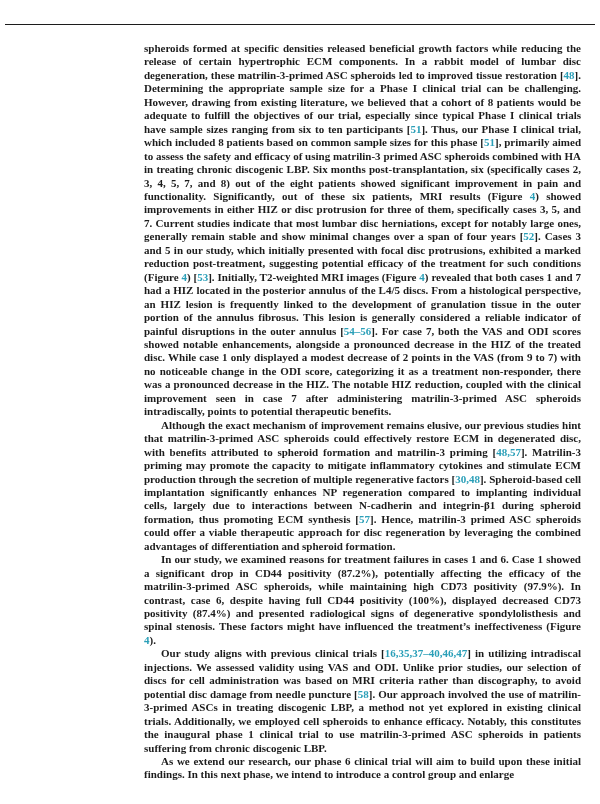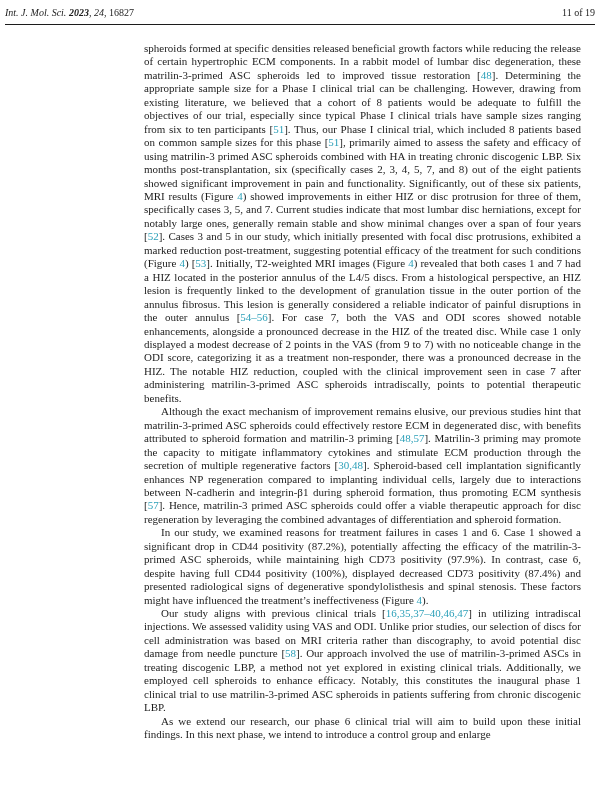--- a/index.html
+++ b/index.html
@@ -44,36 +44,33 @@
     left: 144px;
     width: 437px;
     height: 758px;
     overflow: hidden;
   }
   .para {
     margin: 0;
     font-size: 11px;
     line-height: 13.45px;
     text-align: justify;
+    font-weight: bold;
   }
   .para.indent { text-indent: 17px; }
   .ref {
     color: var(--link, #2a9fb8);
     text-decoration: none;
     cursor: pointer;
   }
 </style>
 </head>
 <body>
 
 <div class="page">
-  <div class="header">
-    <span class="journal-citation"><span class="">Int. J. Mol. Sci. </span><span class="bd">2023</span><span class="rm">, </span><span class="">24</span><span class="rm">, 16827</span></span>
-    <span class="page-number">11 of 19</span>
-  </div>
   <hr class="header-rule">
   <div class="article-body">
       <p class="para"><span>spheroids formed at specific densities released beneficial growth factors while reducing the release of certain hypertrophic ECM components. In a rabbit model of lumbar disc degeneration, these matrilin-3-primed ASC spheroids led to improved tissue restoration [</span><a class="ref">48</a><span>]. Determining the appropriate sample size for a Phase I clinical trial can be challenging. However, drawing from existing literature, we believed that a cohort of 8 patients would be adequate to fulfill the objectives of our trial, especially since typical Phase I clinical trials have sample sizes ranging from six to ten participants [</span><a class="ref">51</a><span>]. Thus, our Phase I clinical trial, which included 8 patients based on common sample sizes for this phase [</span><a class="ref">51</a><span>], primarily aimed to assess the safety and efficacy of using matrilin-3 primed ASC spheroids combined with HA in treating chronic discogenic LBP. Six months post-transplantation, six (specifically cases 2, 3, 4, 5, 7, and 8) out of the eight patients showed significant improvement in pain and functionality. Significantly, out of these six patients, MRI results (Figure </span><a class="ref">4</a><span>) showed improvements in either HIZ or disc protrusion for three of them, specifically cases 3, 5, and 7. Current studies indicate that most lumbar disc herniations, except for notably large ones, generally remain stable and show minimal changes over a span of four years [</span><a class="ref">52</a><span>]. Cases 3 and 5 in our study, which initially presented with focal disc protrusions, exhibited a marked reduction post-treatment, suggesting potential efficacy of the treatment for such conditions (Figure </span><a class="ref">4</a><span>) [</span><a class="ref">53</a><span>].  Initially, T2-weighted MRI images (Figure </span><a class="ref">4</a><span>) revealed that both cases 1 and 7 had a HIZ located in the posterior annulus of the L4/5 discs. From a histological perspective, an HIZ lesion is frequently linked to the development of granulation tissue in the outer portion of the annulus fibrosus. This lesion is generally considered a reliable indicator of painful disruptions in the outer annulus [</span><a class="ref">54–56</a><span>]. For case 7, both the VAS and ODI scores showed notable enhancements, alongside a pronounced decrease in the HIZ of the treated disc. While case 1 only displayed a modest decrease of 2 points in the VAS (from 9 to 7) with no noticeable change in the ODI score, categorizing it as a treatment non-responder, there was a pronounced decrease in the HIZ. The notable HIZ reduction, coupled with the clinical improvement seen in case 7 after administering matrilin-3-primed ASC spheroids intradiscally, points to potential therapeutic benefits.</span></p>
       <p class="para indent"><span>Although the exact mechanism of improvement remains elusive, our previous studies hint that matrilin-3-primed ASC spheroids could effectively restore ECM in degenerated disc, with benefits attributed to spheroid formation and matrilin-3 priming [</span><a class="ref">48,57</a><span>]. Matrilin-3 priming may promote the capacity to mitigate inflammatory cytokines and stimulate ECM production through the secretion of multiple regenerative factors [</span><a class="ref">30,48</a><span>]. Spheroid-based cell implantation significantly enhances NP regeneration compared to implanting individual cells, largely due to interactions between N-cadherin and integrin-β1 during spheroid formation, thus promoting ECM synthesis [</span><a class="ref">57</a><span>]. Hence, matrilin-3 primed ASC spheroids could offer a viable therapeutic approach for disc regeneration by leveraging the combined advantages of differentiation and spheroid formation.</span></p>
       <p class="para indent"><span>In our study, we examined reasons for treatment failures in cases 1 and 6.  Case 1 showed a significant drop in CD44 positivity (87.2%), potentially affecting the efficacy of the matrilin-3-primed ASC spheroids, while maintaining high CD73 positivity (97.9%). In contrast, case 6, despite having full CD44 positivity (100%), displayed decreased CD73 positivity (87.4%) and presented radiological signs of degenerative spondylolisthesis and spinal stenosis. These factors might have influenced the treatment’s ineffectiveness (Figure </span><a class="ref">4</a><span>).</span></p>
       <p class="para indent"><span>Our study aligns with previous clinical trials [</span><a class="ref">16,35,37–40,46,47</a><span>] in utilizing intradiscal injections.  We assessed validity using VAS and ODI. Unlike prior studies, our selection of discs for cell administration was based on MRI criteria rather than discography, to avoid potential disc damage from needle puncture [</span><a class="ref">58</a><span>]. Our approach involved the use of matrilin-3-primed ASCs in treating discogenic LBP, a method not yet explored in existing clinical trials.  Additionally, we employed cell spheroids to enhance efficacy.  Notably, this constitutes the inaugural phase 1 clinical trial to use matrilin-3-primed ASC spheroids in patients suffering from chronic discogenic LBP.</span></p>
       <p class="para indent"><span>As we extend our research, our phase 6 clinical trial will aim to build upon these initial findings.  In this next phase, we intend to introduce a control group and enlarge</span></p>
     </div>
 </div>
 

